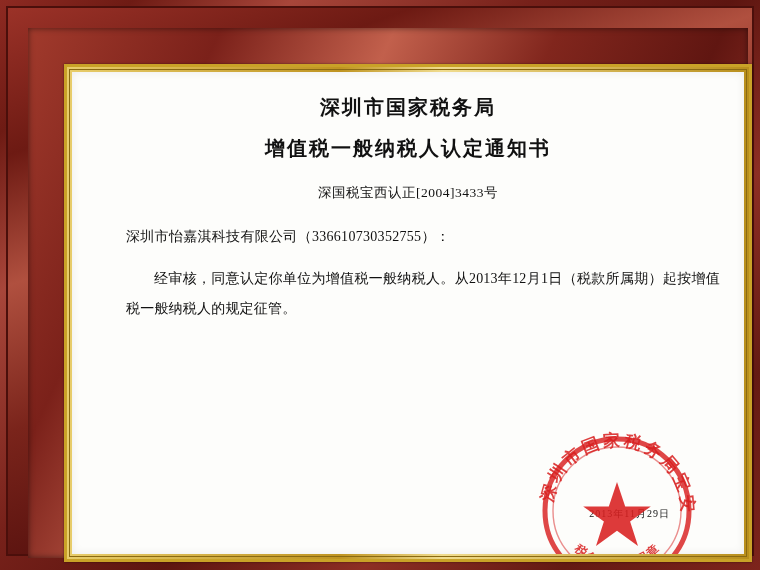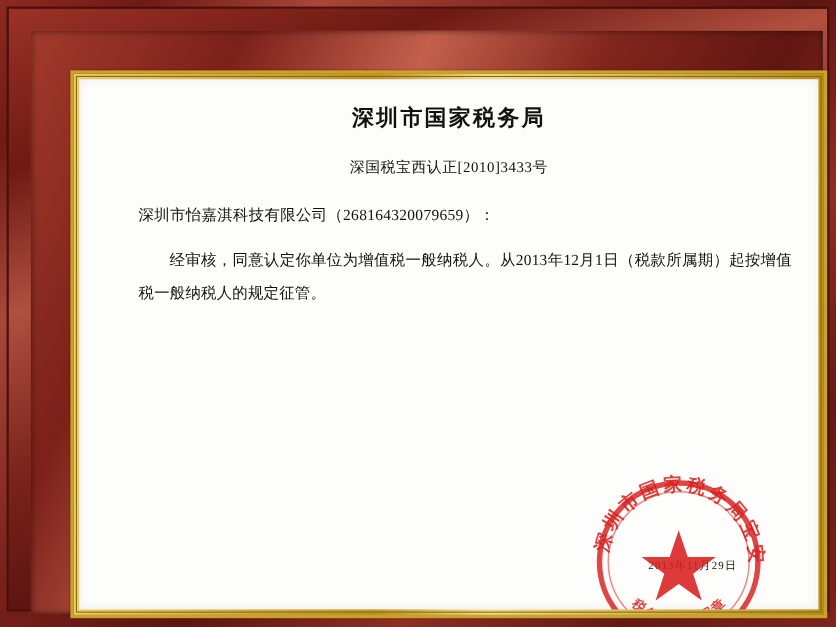--- a/index.html
+++ b/index.html
@@ -150,24 +150,25 @@
     <div class="frame-inner-wood">
       <div class="frame-gold">
         <div class="frame-gold-inner"></div>
       </div>
 
       <div class="paper">
         <div class="doc-body">
 
           <div class="title-1">深圳市国家税务局</div>
 
+          <div class="title-2">增值税一般纳税人认定通知书</div>
 
-          <div class="doc-number">深国税宝西认正[2010]3433号</div>
+          <div class="doc-number">深国税宝西认正[2004]3433号</div>
 
-          <div class="addressee">深圳市怡嘉淇科技有限公司（268164320079659）：</div>
+          <div class="addressee">深圳市怡嘉淇科技有限公司（336610730352755）：</div>
 
           <div class="para">经审核，同意认定你单位为增值税一般纳税人。从2013年12月1日（税款所属期）起按增值税一般纳税人的规定征管。</div>
 
 
           <div class="date-line">2013年11月29日</div>
 
           <div class="seal">
             <svg width="190" height="190" viewBox="0 0 190 190" xmlns="http://www.w3.org/2000/svg">
               <defs>
                 <path id="arcpath" d="M 30,95 A 65,65 0 0 1 160,95" fill="none"></path>

